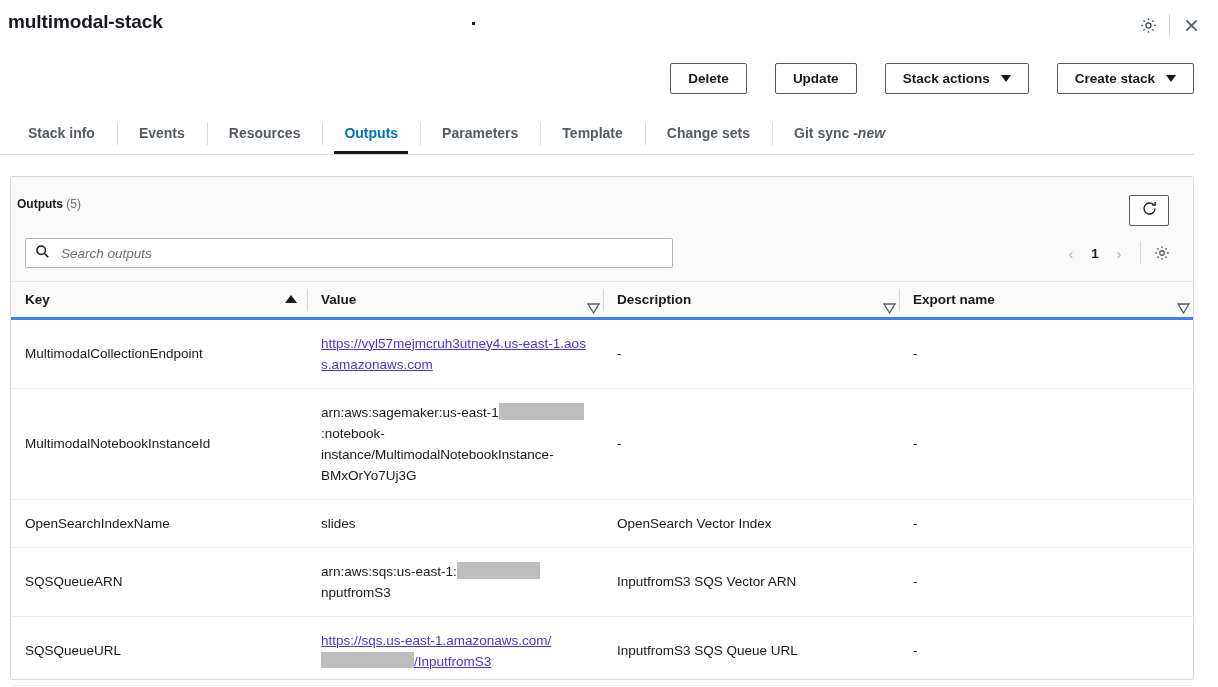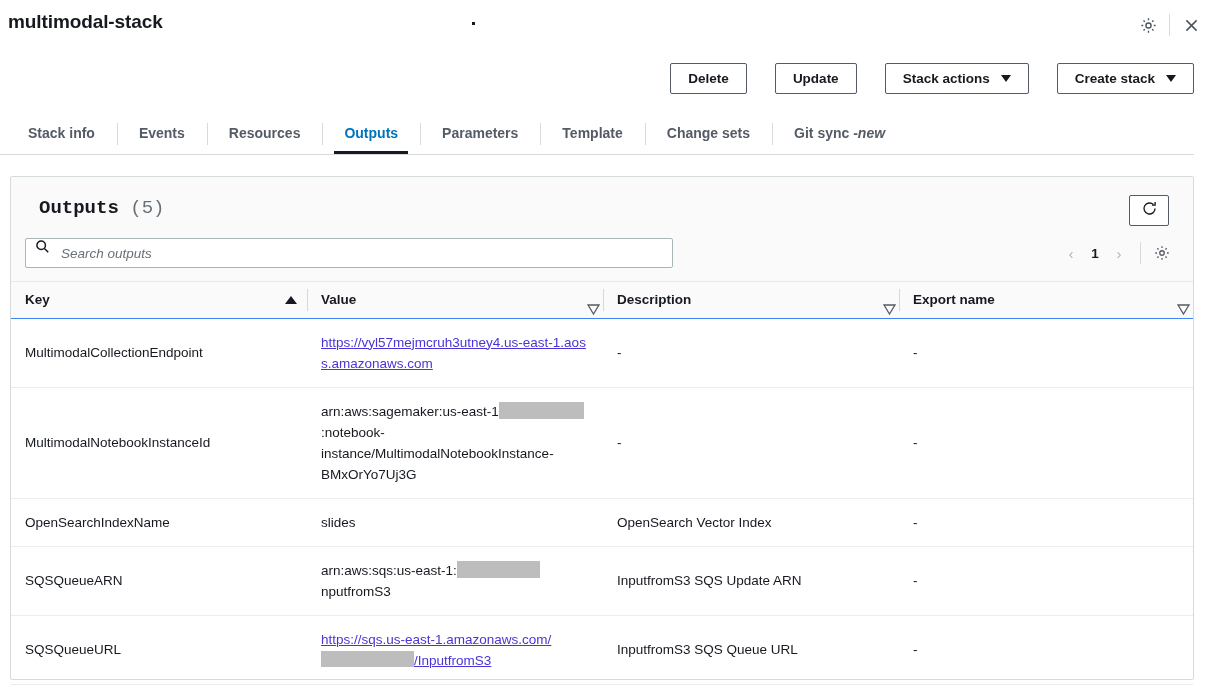--- a/index.html
+++ b/index.html
@@ -137,39 +137,39 @@
     border-radius: 2px;
   }
   .card-header {
     position: relative;
     height: 105px;
     background: #fafafa;
     border-bottom: 1px solid #e8e8e8;
   }
   .card-title {
     position: absolute;
-    left: 28px; top: 20px;
-    font-size: 19px;
-    font-weight: bold;
-    color: #16191f;
-    font-family: Liberation Mono, monospace;
+    left: 6px; top: 20px;
+    font-size: 12px;
+    font-weight: bold;
+    color: #16191f;
   }
   .card-title .count {
     font-weight: normal;
     color: #687078;
   }
   .search-box {
     position: absolute;
     left: 14px; top: 61px;
     width: 648px;
     height: 30px;
     border: 1px solid #aab7b8;
     border-radius: 2px;
     background: #ffffff;
     display: flex;
+    align-items: center;
     padding: 0 9px;
     gap: 9px;
   }
   .search-input {
     border: 0;
     outline: 0;
     flex: 1;
     height: 100%;
     font-size: 13.5px;
     font-style: italic;
@@ -227,21 +227,21 @@
 
   
   table.outputs {
     width: 100%;
     border-collapse: collapse;
     table-layout: fixed;
   }
   table.outputs thead th {
     height: 36px;
     background: #fafafa;
-    border-bottom: 1px solid #3b82f6;
+    border-bottom: 3px solid #3b82f6;
     font-size: 13.5px;
     font-weight: bold;
     color: #16191f;
     text-align: left;
     padding: 0 0 0 14px;
     vertical-align: middle;
     position: relative;
   }
   th.c-key   { width: 296px; }
   th.c-value { width: 296px; }
@@ -477,21 +477,21 @@
         <td class="val">slides</td>
         <td>OpenSearch Vector Index</td>
         <td>-</td>
       </tr>
 
       <tr>
         <td>SQSQueueARN</td>
         <td class="val">
           <span class="val-text">arn:aws:sqs:us-east-1:</span><span class="redact r2"></span><span class="val-text">nputfromS3</span>
         </td>
-        <td>InputfromS3 SQS Update ARN</td>
+        <td>InputfromS3 SQS Vector ARN</td>
         <td>-</td>
       </tr>
 
       <tr>
         <td>SQSQueueURL</td>
         <td class="val">
           <a href="#"><span>https://sqs.us-east-1.amazonaws.com/</span><span class="redact r3"></span><span>/InputfromS3</span></a>
         </td>
         <td>InputfromS3 SQS Queue URL</td>
         <td>-</td>

